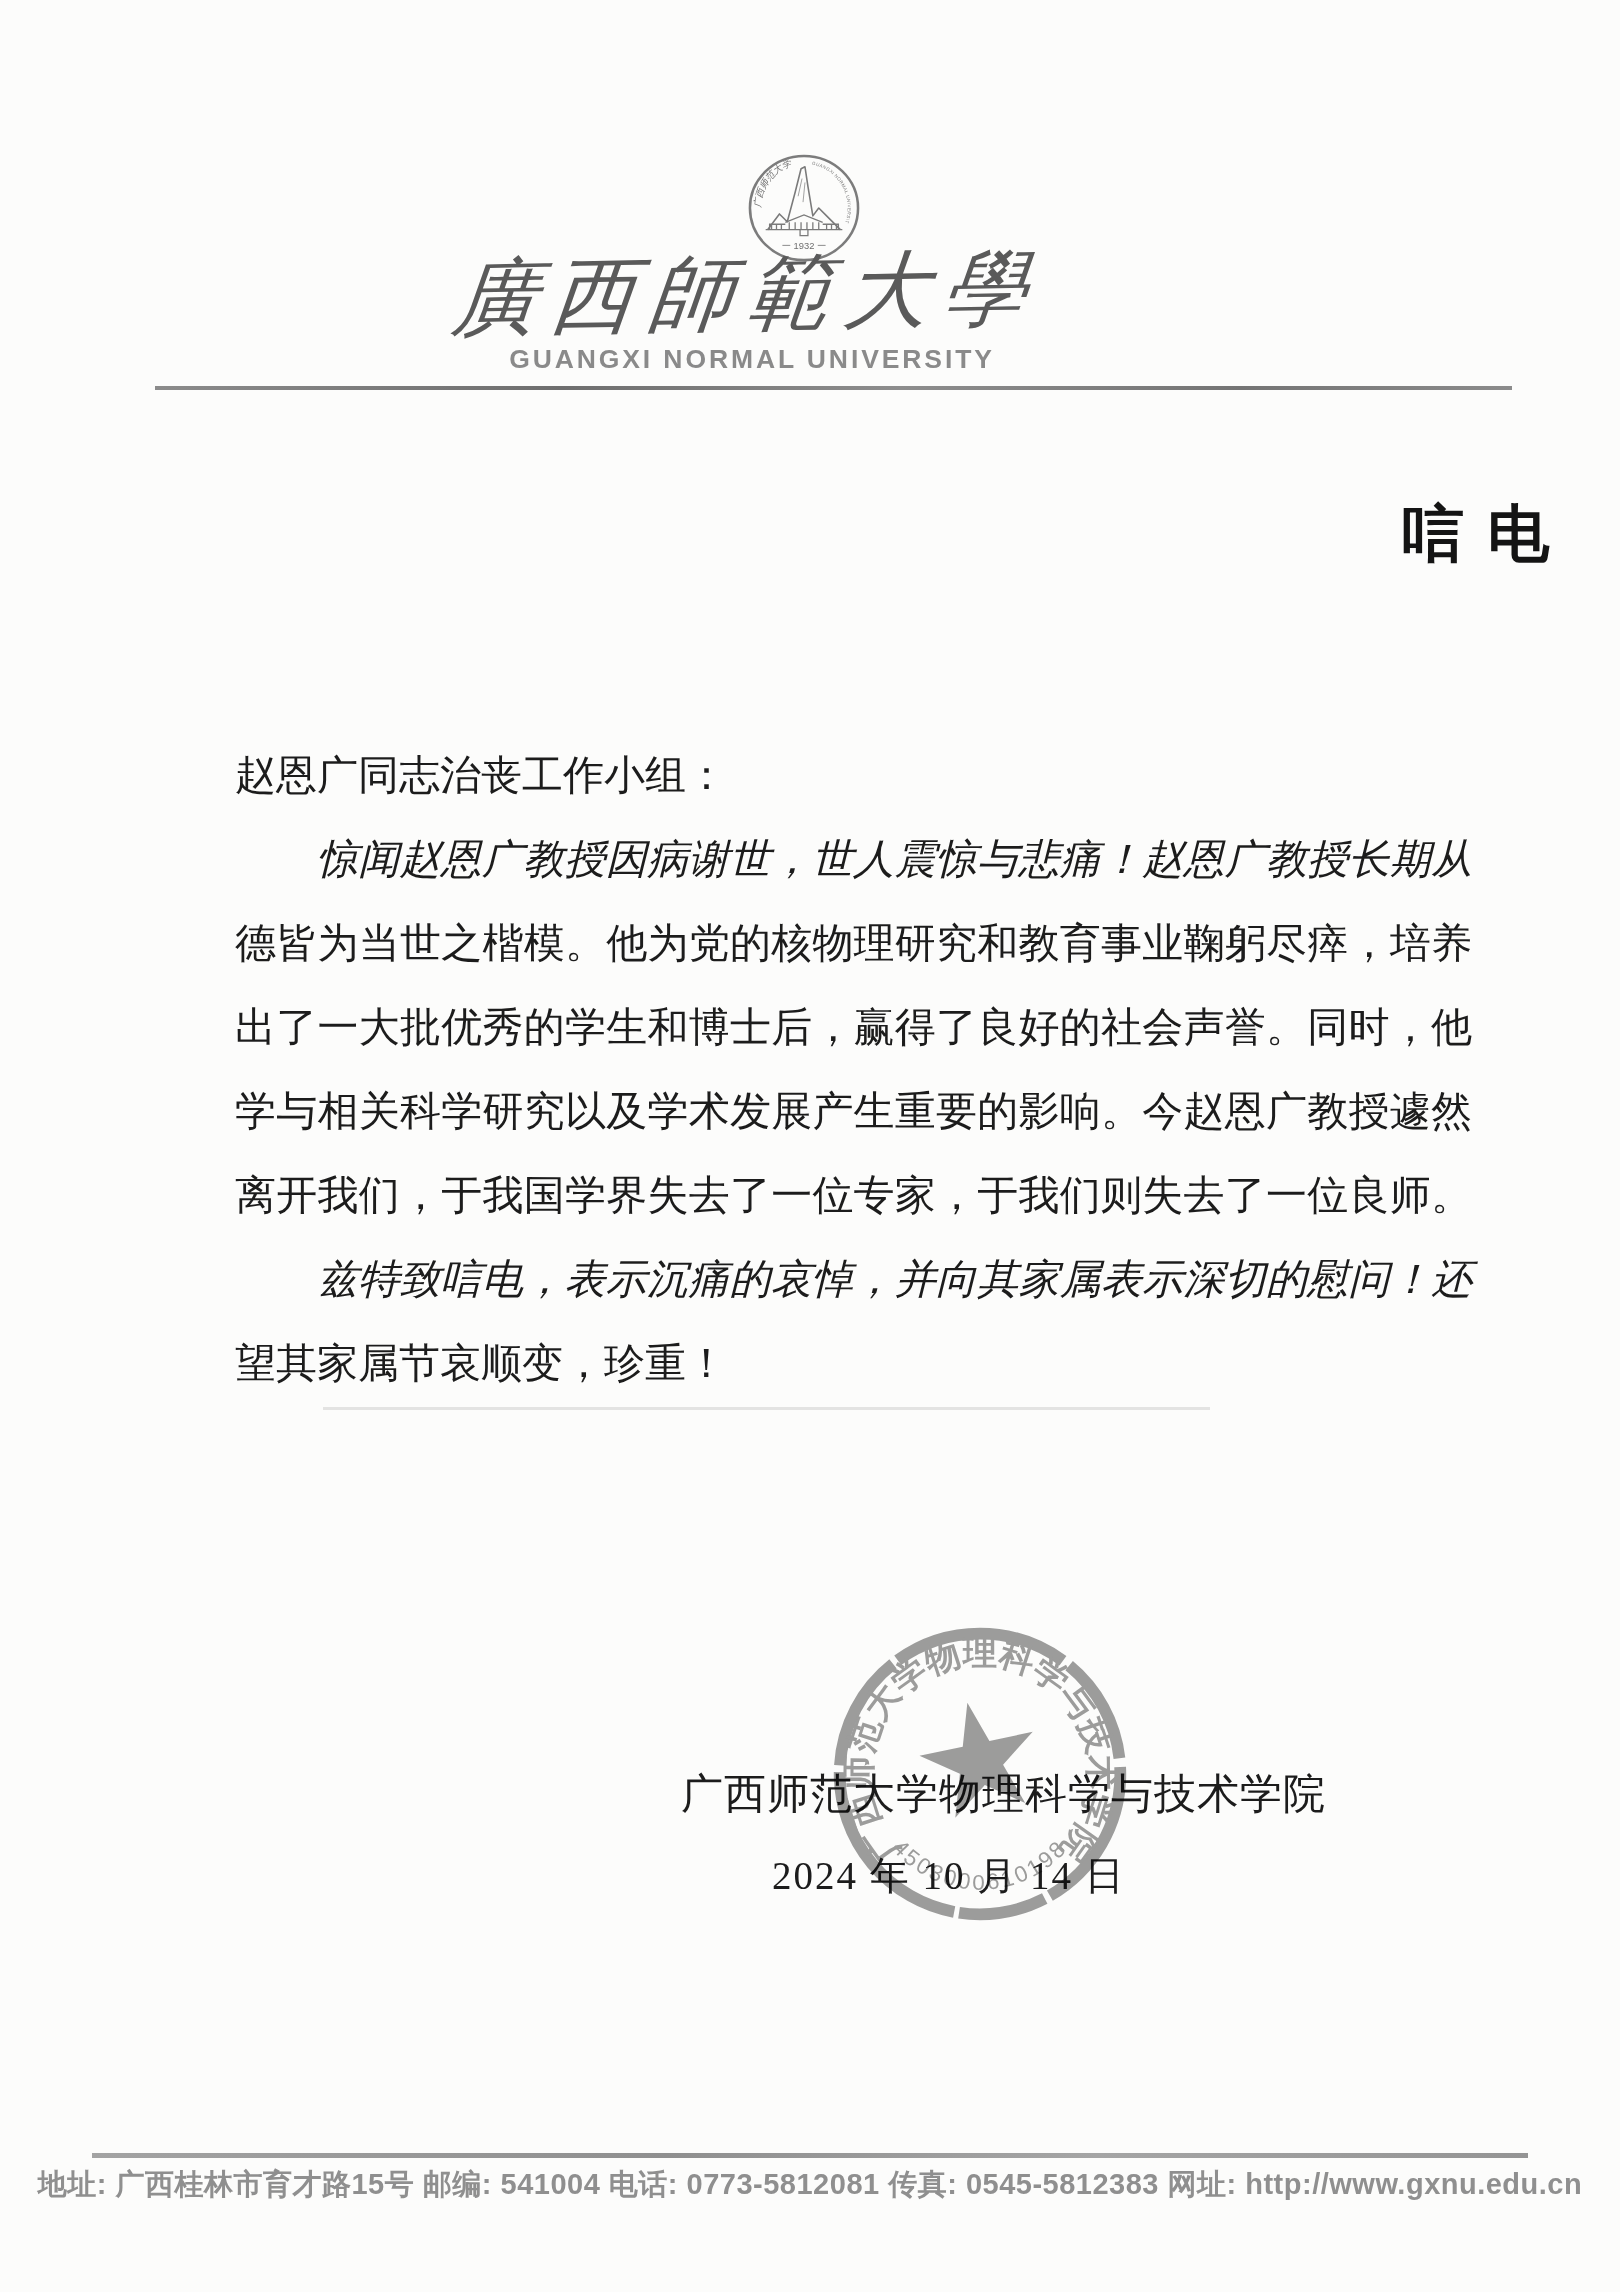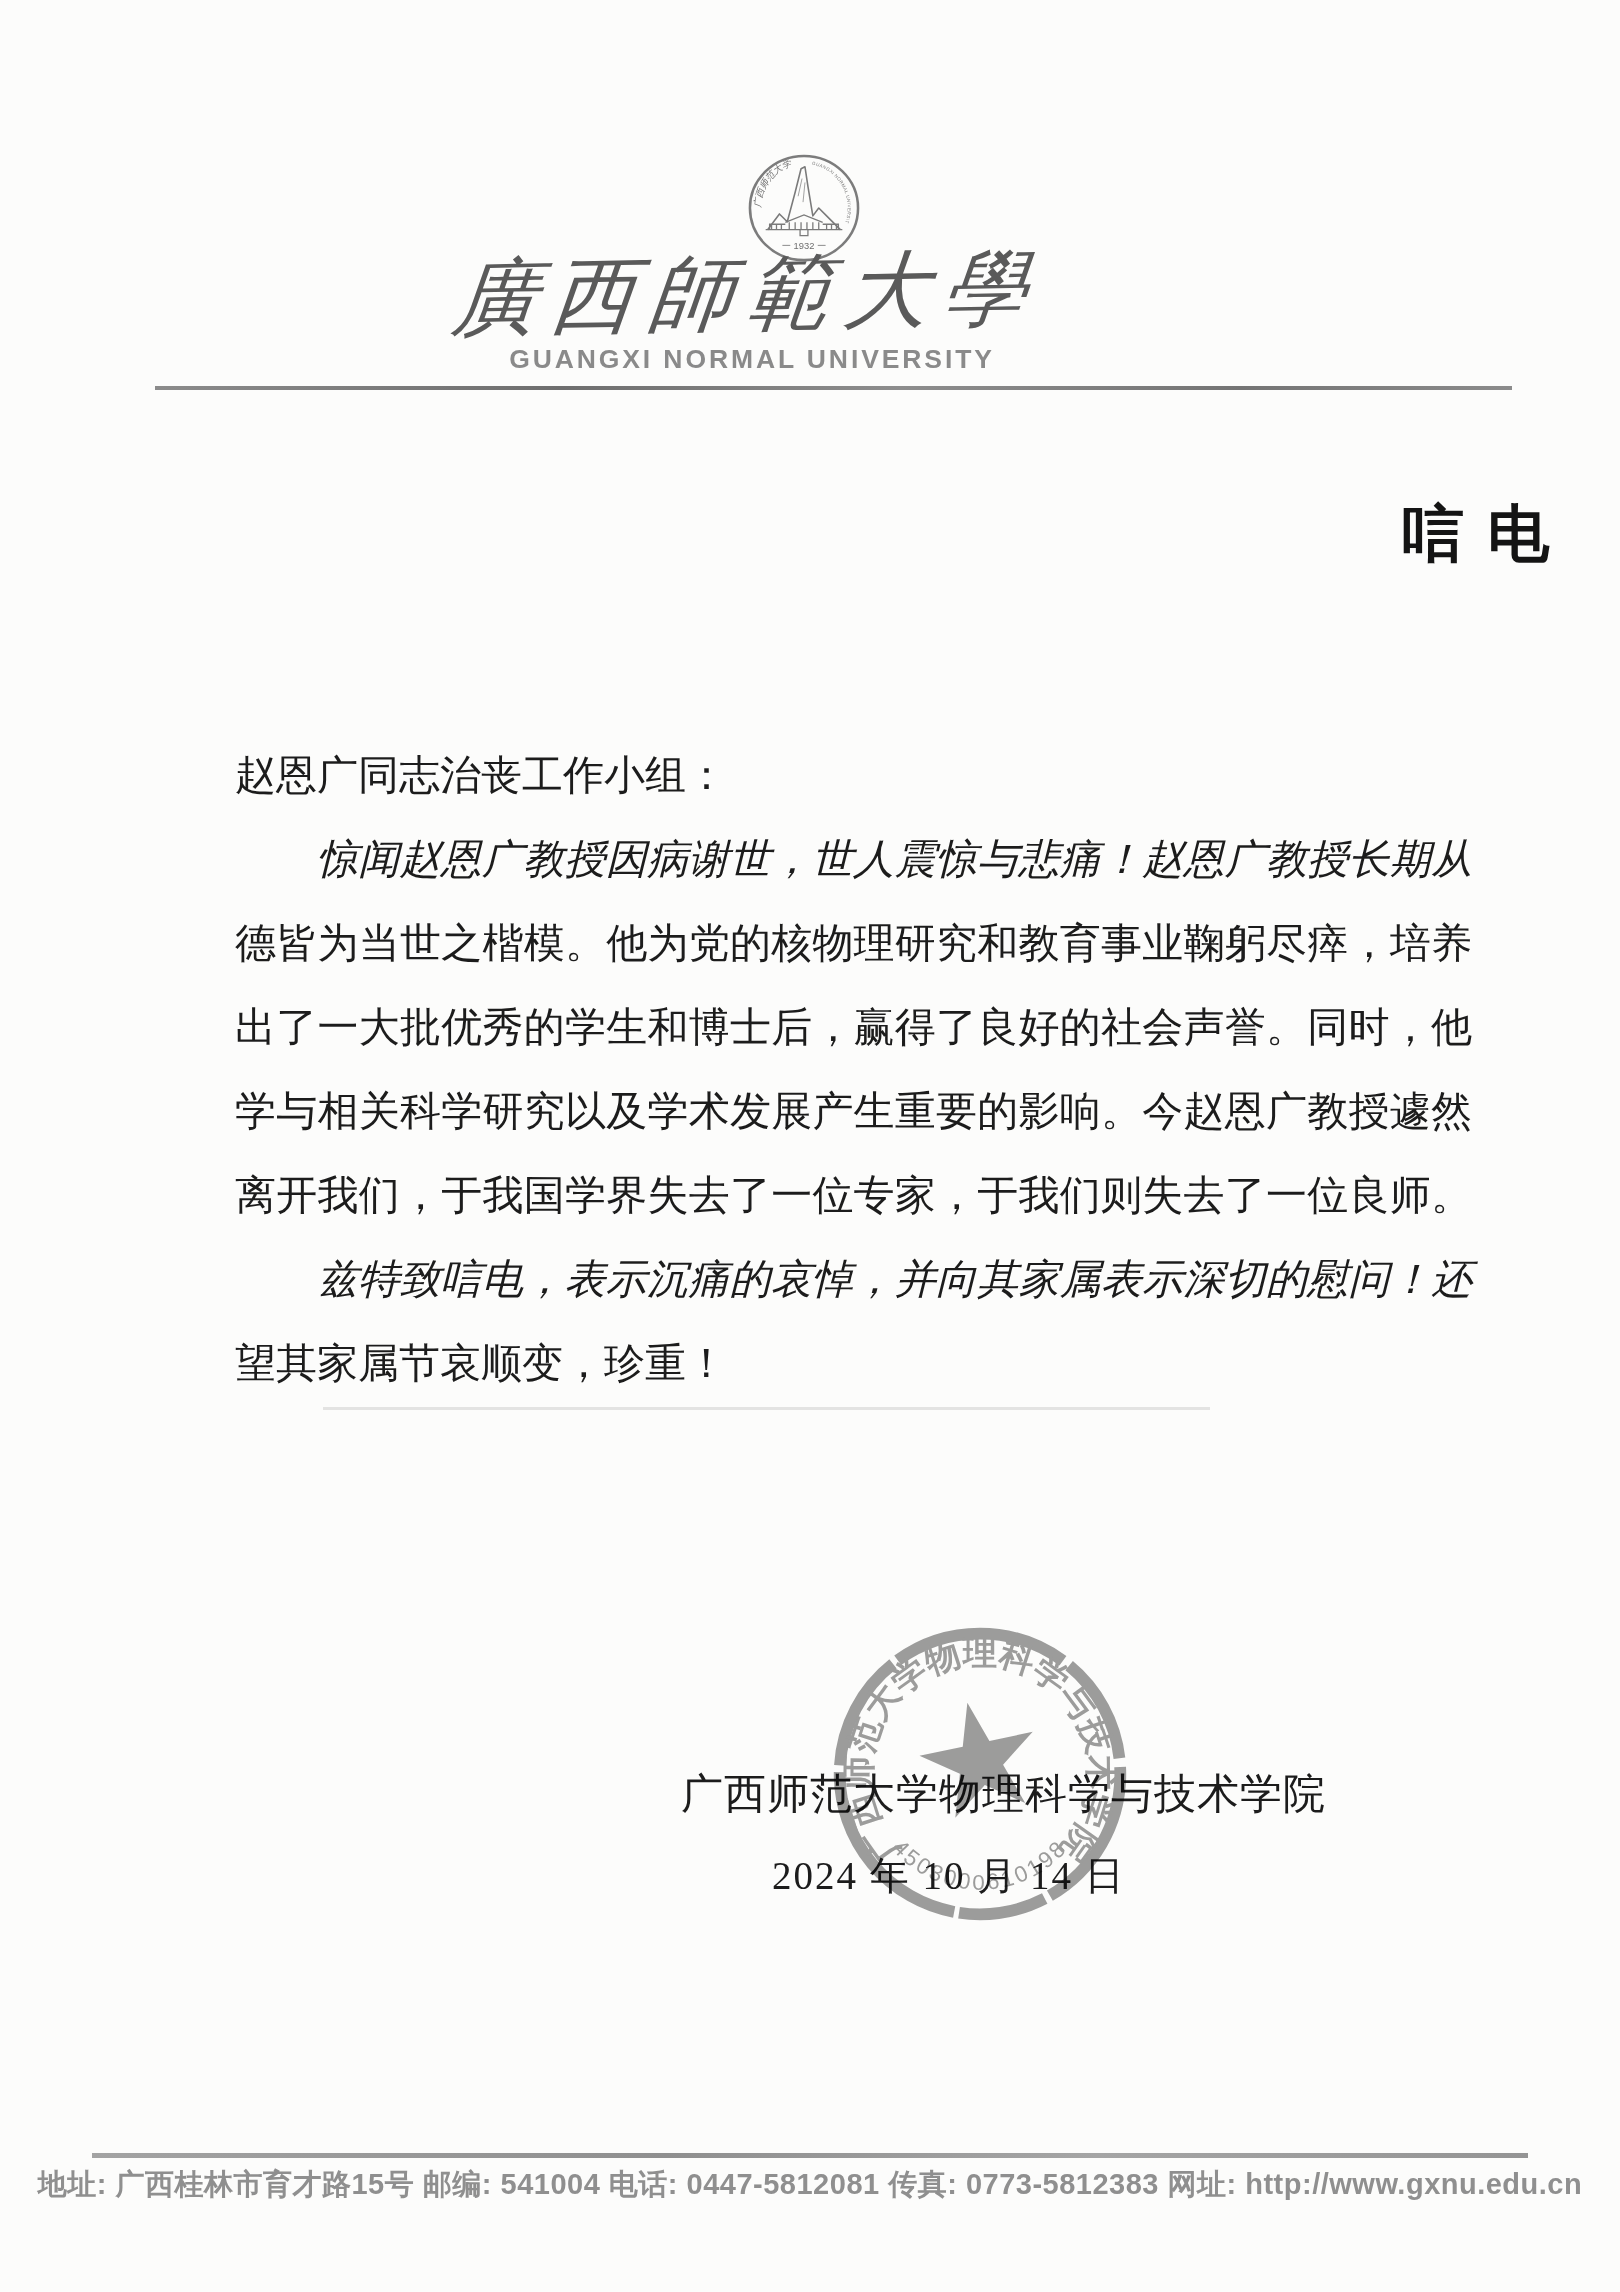--- a/index.html
+++ b/index.html
@@ -145,16 +145,16 @@
     <text font-size="35" font-weight="bold" fill="#8d8d8d" text-anchor="middle">
       <textPath href="#ringPath" startOffset="50%">广西师范大学物理科学与技术学院</textPath>
     </text>
     <polygon points="160,86 173.9,128.8 219,128.8 182.5,155.3 196.4,198.2 160,171.7 123.6,198.2 137.5,155.3 101,128.8 146.1,128.8" fill="#8d8d8d" transform="rotate(-12 160 148)"></polygon>
     <text font-size="23" letter-spacing="3" fill="#8d8d8d" text-anchor="middle">
       <textPath href="#serialPath" startOffset="50%">4503000610198</textPath>
     </text>
   </svg>
 
   <div class="footer-rule"></div>
-  <div class="footer-text">地址: 广西桂林市育才路15号 邮编: 541004 电话: 0447-5812081 传真: 0773-5812383 网址: http://www.gxnu.edu.cn</div>
+  <div class="footer-text">地址: 广西桂林市育才路15号 邮编: 541004 电话: 0773-5812081 传真: 0545-5812383 网址: http://www.gxnu.edu.cn</div>
 
 </div>
 
 
 </body></html>

